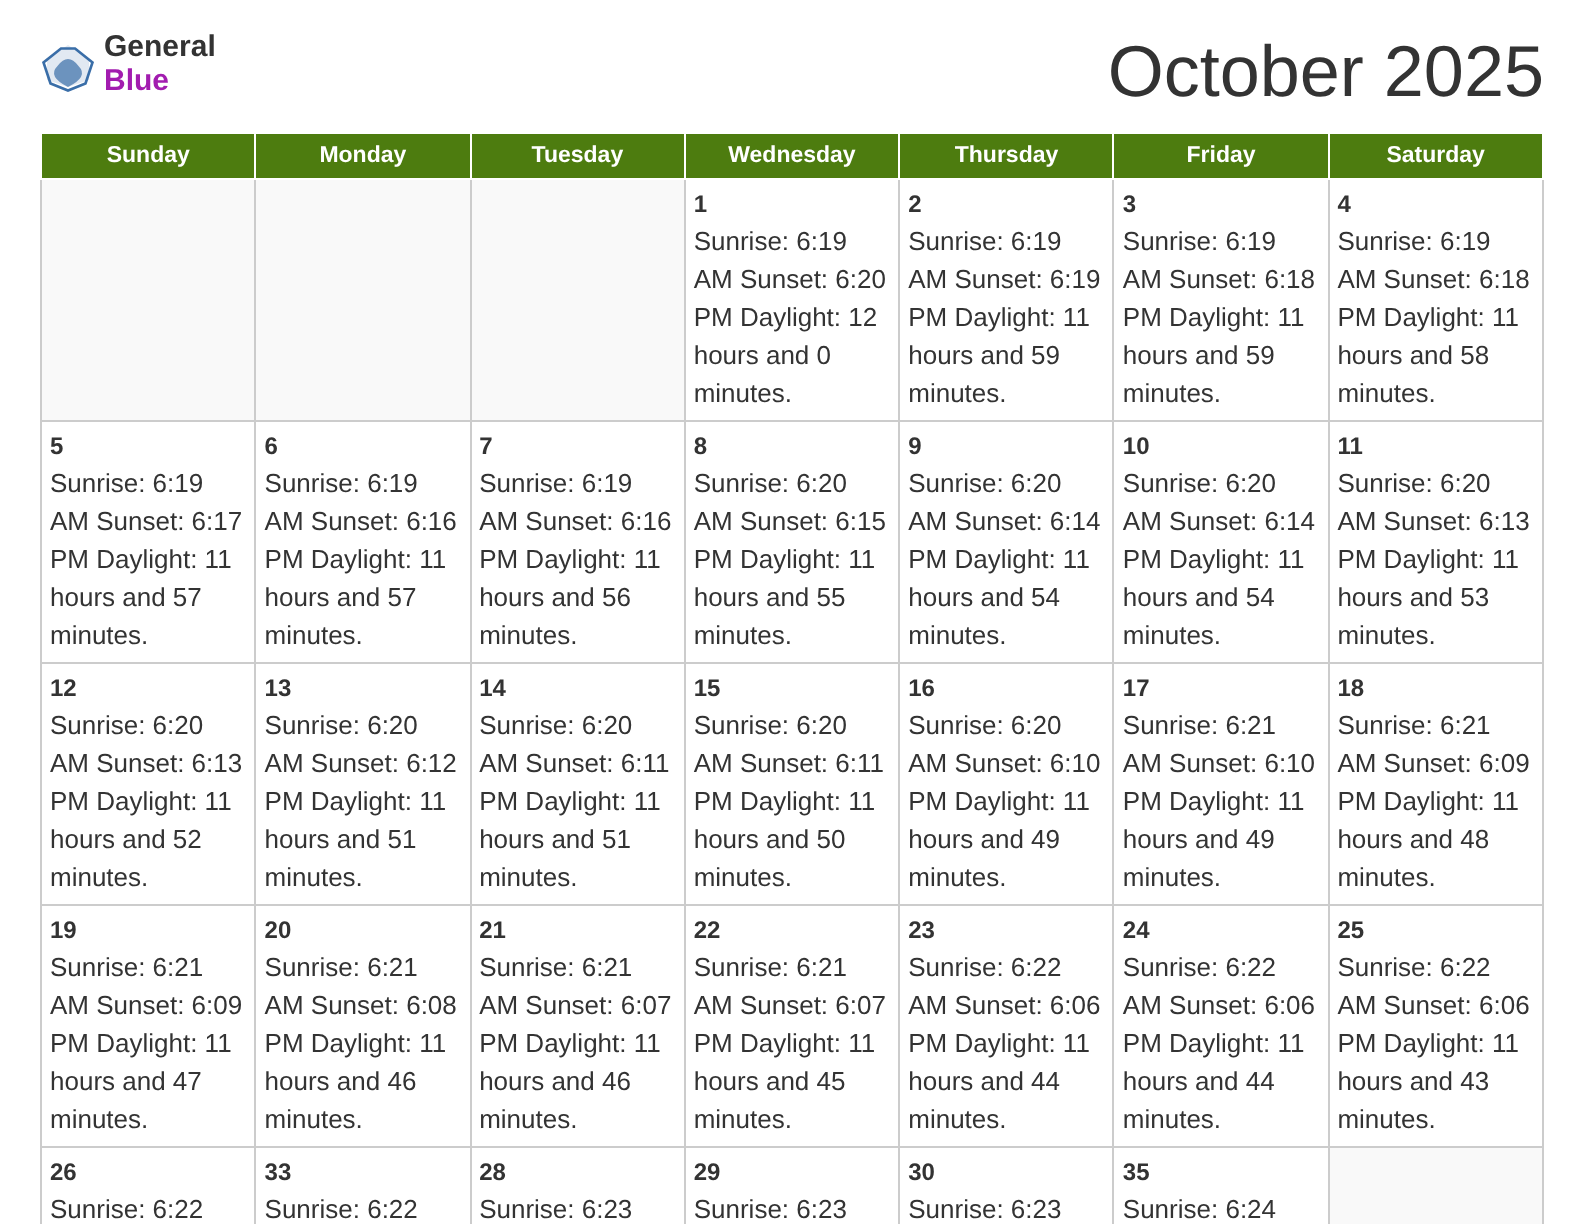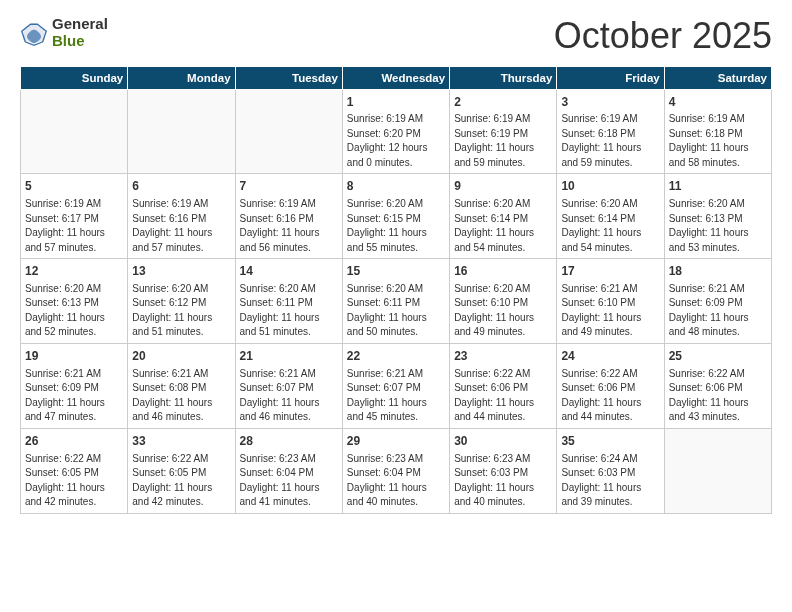--- a/index.html
+++ b/index.html
@@ -33,21 +33,21 @@
       line-height: 1.1;
     }
     .logo-general {
       font-size: 15px;
       font-weight: bold;
       color: #333;
     }
     .logo-blue {
       font-size: 15px;
       font-weight: bold;
-      color: #4d7c0f;
+      color: #a21caf;
     }
     .logo-icon {
       width: 28px;
       height: 28px;
     }
     .title-block {
       text-align: left;
       margin-left: 48px;
     }
     .month-title {
@@ -60,26 +60,26 @@
       font-size: 13px;
       color: #555;
       margin-top: 2px;
     }
     .calendar {
       width: 100%;
       border-collapse: collapse;
       table-layout: fixed;
     }
     .calendar thead tr th {
-      background: #0c4a6e;
+      background: #4d7c0f;
       color: #fff;
       font-size: 11.5px;
       font-weight: bold;
       padding: 5px 4px;
-      text-align: right;
+      text-align: center;
       border: 1px solid #fff;
     }
     .calendar tbody tr td {
       border: 1px solid #ccc;
       vertical-align: top;
       padding: 4px 4px 3px 4px;
       height: 82px;
       background: #fff;
       font-size: 9.2px;
       color: #333;
@@ -89,21 +89,21 @@
       background: #f9f9f9;
     }
     .day-number {
       font-size: 12px;
       font-weight: bold;
       color: #333;
       display: block;
       margin-bottom: 2px;
     }
     .day-info {
-      font-size: 10px;
+      font-size: 13px;
       color: #333;
       line-height: 1.45;
     }
     .calendar tbody tr:last-child td {
       height: 76px;
     }
   </style>
 </head>
 <body>
 

